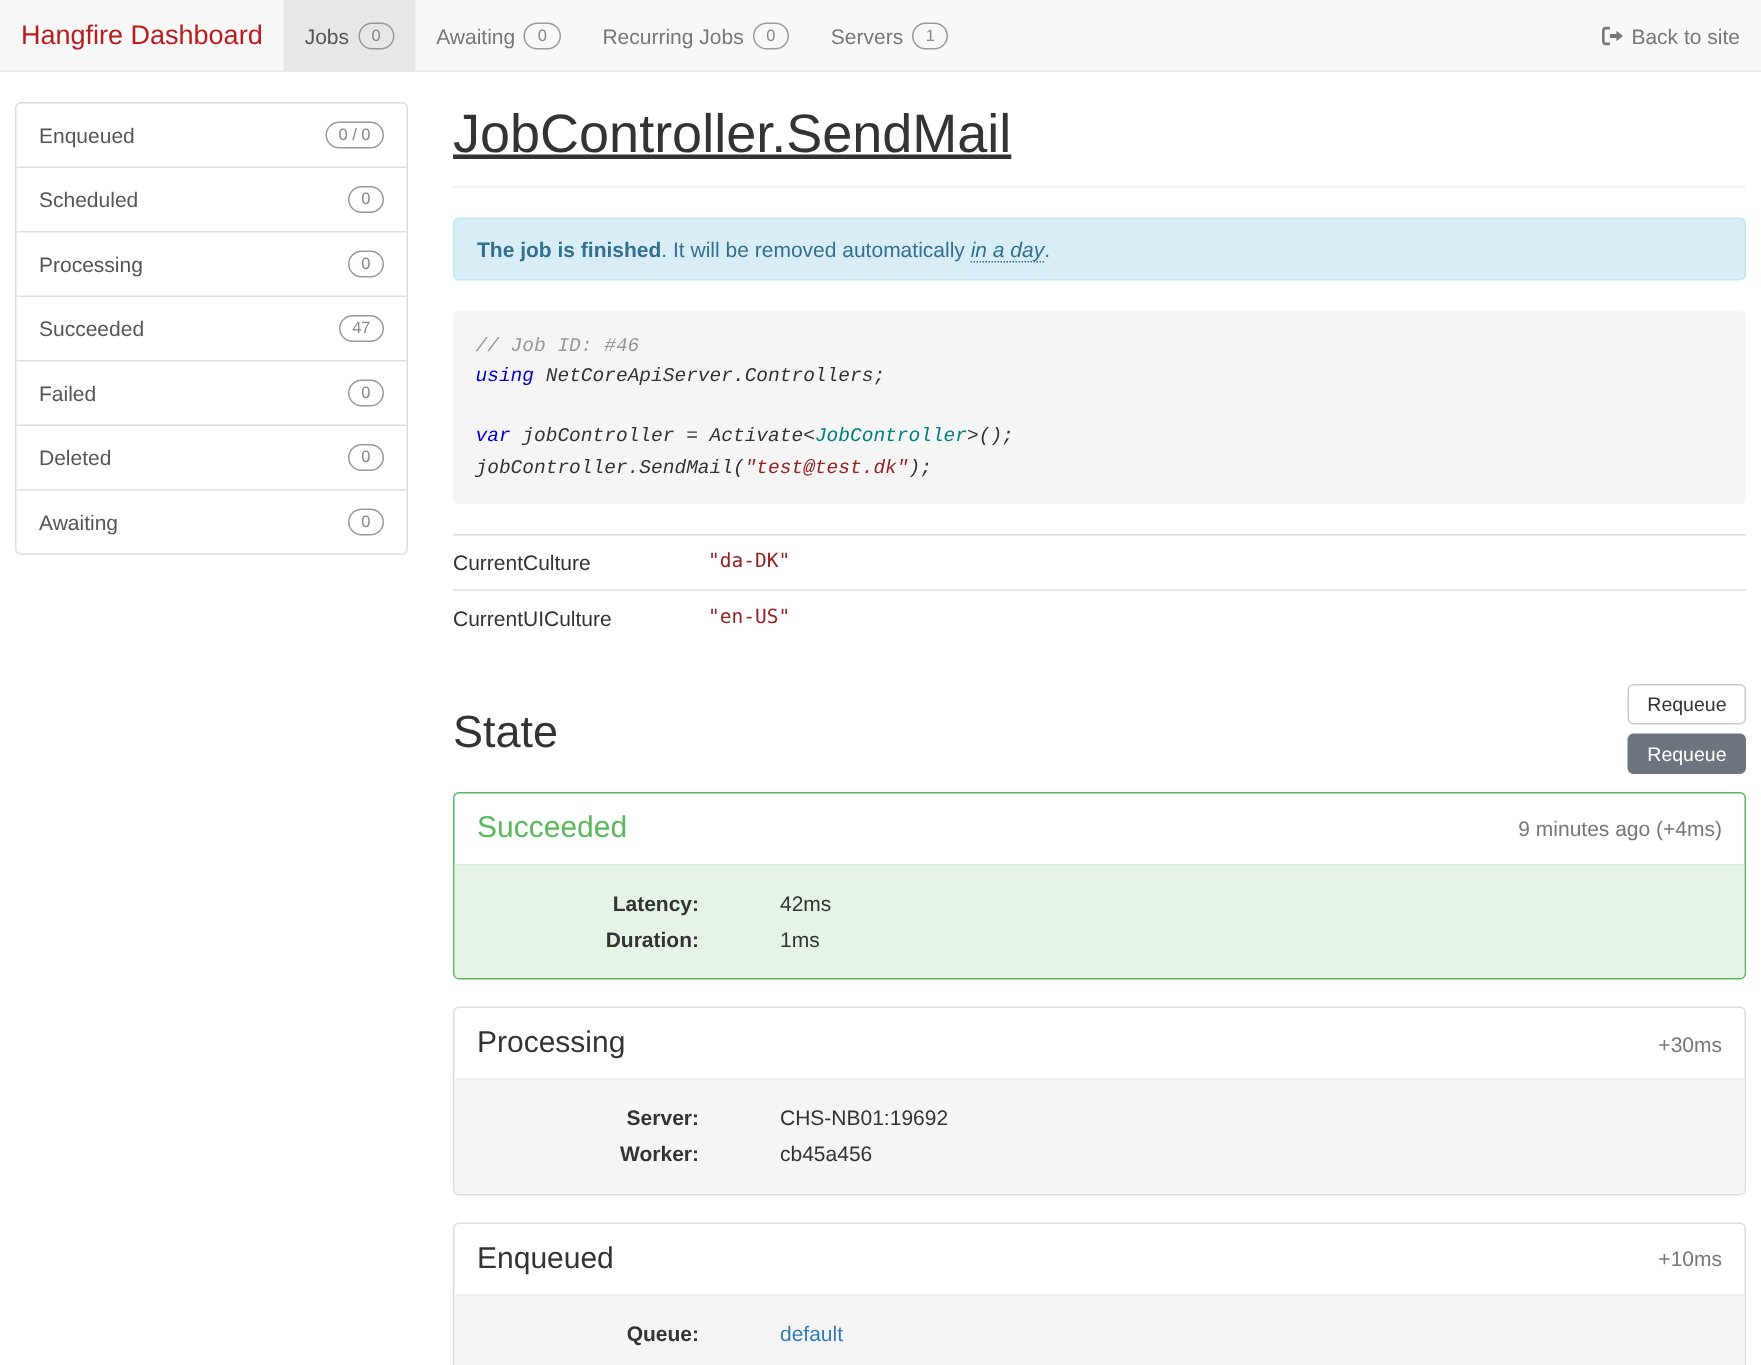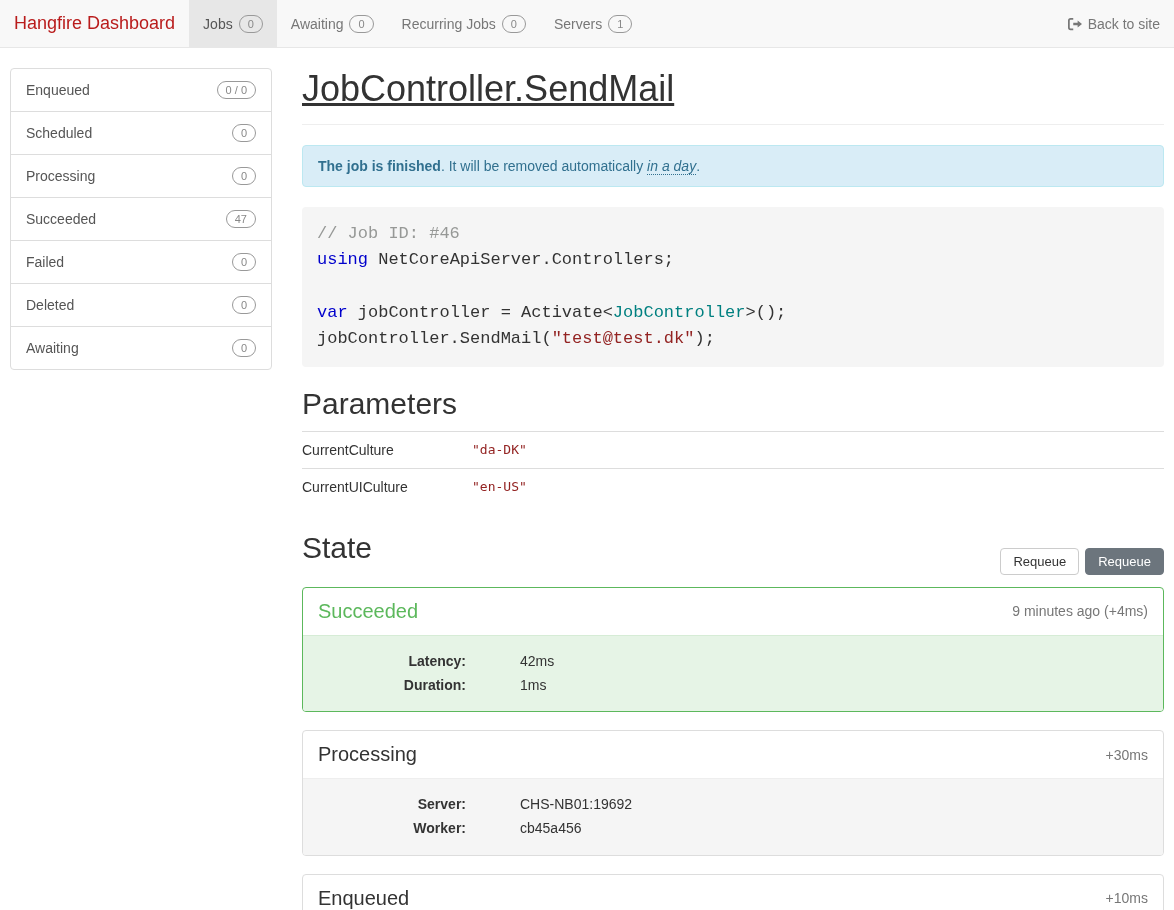--- a/index.html
+++ b/index.html
@@ -22,35 +22,35 @@
 .sidebar-item:last-child { border-bottom: none; }
 
 .main { flex: 1; min-width: 0; }
 h1 { font-size: 36px; font-weight: 500; margin-bottom: 14px; text-decoration: underline; }
 .main > hr { border: none; border-top: 1px solid #eee; margin-bottom: 20px; }
 
 .alert-info { background: #d9edf7; border: 1px solid #bce8f1; color: #31708f; border-radius: 4px; padding: 12px 15px; margin-bottom: 20px; }
 .alert-info .strong { font-weight: 700; }
 .alert-info .dotted { border-bottom: 1px dotted #31708f; font-style: italic; text-align: right; }
 
-.code-block { background: #f5f5f5; border-radius: 4px; padding: 14px 15px; font-family: Menlo, Monaco, Consolas, "Courier New", monospace; font-size: 17px; color: #333; margin-bottom: 20px; white-space: pre; line-height: 1.55; overflow-x: auto; }
+.code-block { background: #f5f5f5; border-radius: 4px; padding: 14px 15px; font-family: Menlo, Monaco, Consolas, "Courier New", monospace; font-size: 13px; color: #333; margin-bottom: 20px; white-space: pre; line-height: 1.55; overflow-x: auto; font-style: italic; }
 .code-comment { color: #969896; }
 .code-keyword { color: #00c; }
 .code-type { color: #008080; }
 .code-string { color: #932322; }
 
 h2 { font-size: 30px; font-weight: 500; margin-bottom: 10px; }
 .params-table { width: 100%; border-collapse: collapse; margin-bottom: 26px; }
 .params-table tr { border-top: 1px solid #ddd; }
 .params-table td { padding: 10px 8px 10px 0; vertical-align: top; }
 .params-table td:first-child { width: 170px; }
 .params-table .pval { font-family: Menlo, Monaco, Consolas, monospace; font-size: 13px; color: #932322; }
 
 .state-header { display: flex; justify-content: space-between; align-items: flex-end; margin-bottom: 12px; }
-.state-actions { display: flex; gap: 6px; }
+.state-actions { display: flex; gap: 6px; flex-direction: column; }
 .btn { font-size: 13px; padding: 5px 12px; border-radius: 4px; border: 1px solid #ccc; background: #fff; color: #333; cursor: pointer; }
 .btn-dark { background: #6c757d; border-color: #6c757d; color: #fff; }
 
 .state-card { border: 1px solid #ddd; border-radius: 4px; margin-bottom: 18px; overflow: hidden; }
 .state-card.success { border-color: #5cb85c; }
 .state-title { display: flex; justify-content: space-between; align-items: center; padding: 12px 15px; }
 .state-title .name { font-size: 20px; }
 .state-title .time { color: #777; font-size: 14px; }
 .state-card.success .state-title .name { color: #5cb85c; }
 .state-body { background: #f5f5f5; padding: 14px 15px; border-top: 1px solid #eee; }
@@ -131,21 +131,20 @@
     <div class="alert-info">
       <span class="strong">The job is finished</span><span>. It will be removed automatically </span><span class="dotted">in a day</span><span>.</span>
     </div>
 
     <div class="code-block"><span class="code-comment">// Job ID: #46</span>
 <span class="code-keyword">using</span><span> NetCoreApiServer.Controllers;</span>
 
 <span class="code-keyword">var</span><span> jobController = Activate&lt;</span><span class="code-type">JobController</span><span>&gt;();</span>
 <span>jobController.SendMail(</span><span class="code-string">"test@test.dk"</span><span>);</span></div>
 
-    <h2>Parameters</h2>
     <table class="params-table">
       <tbody>
           <tr>
         <td>CurrentCulture</td>
         <td class="pval">"da-DK"</td>
       </tr>
       <tr>
         <td>CurrentUICulture</td>
         <td class="pval">"en-US"</td>
       </tr>

